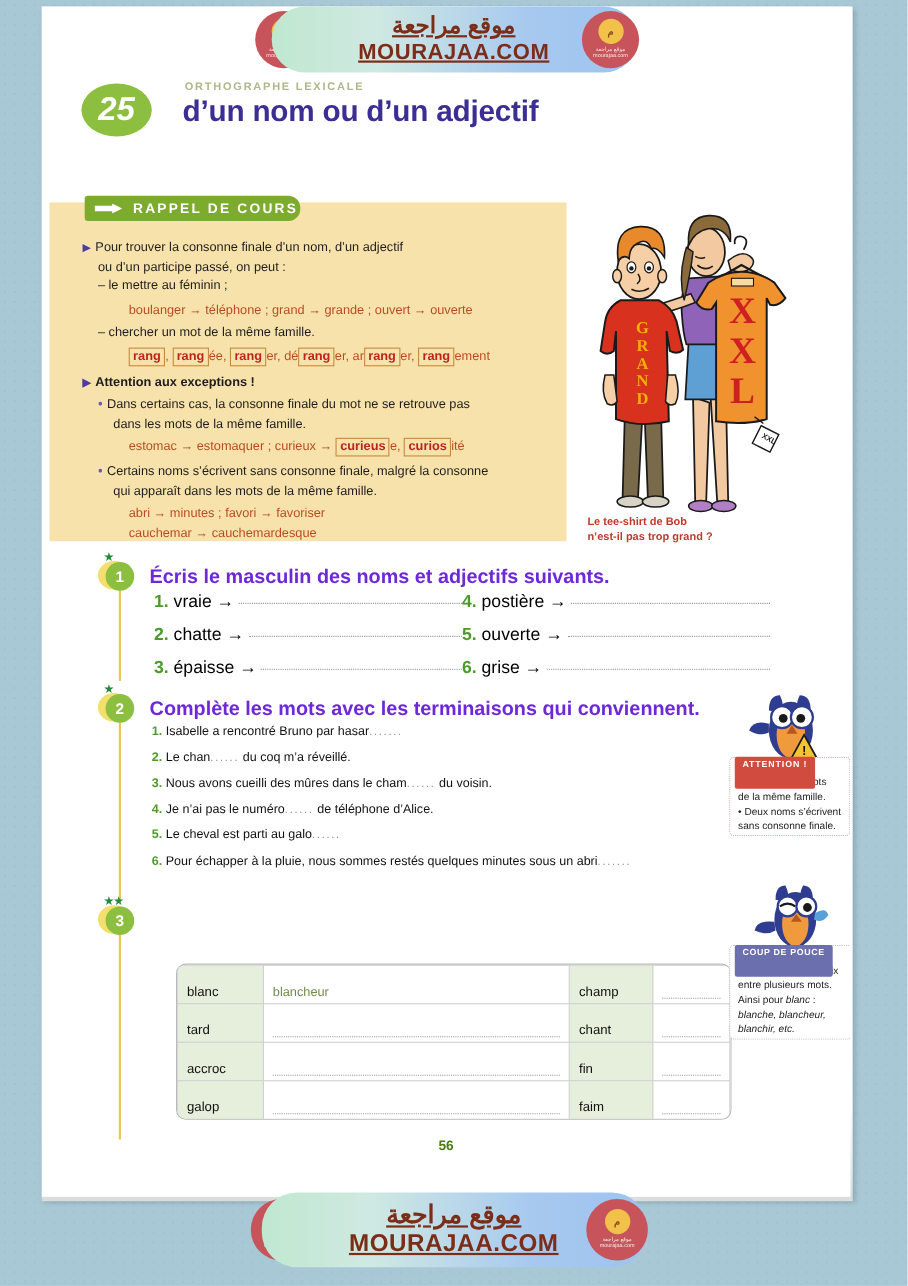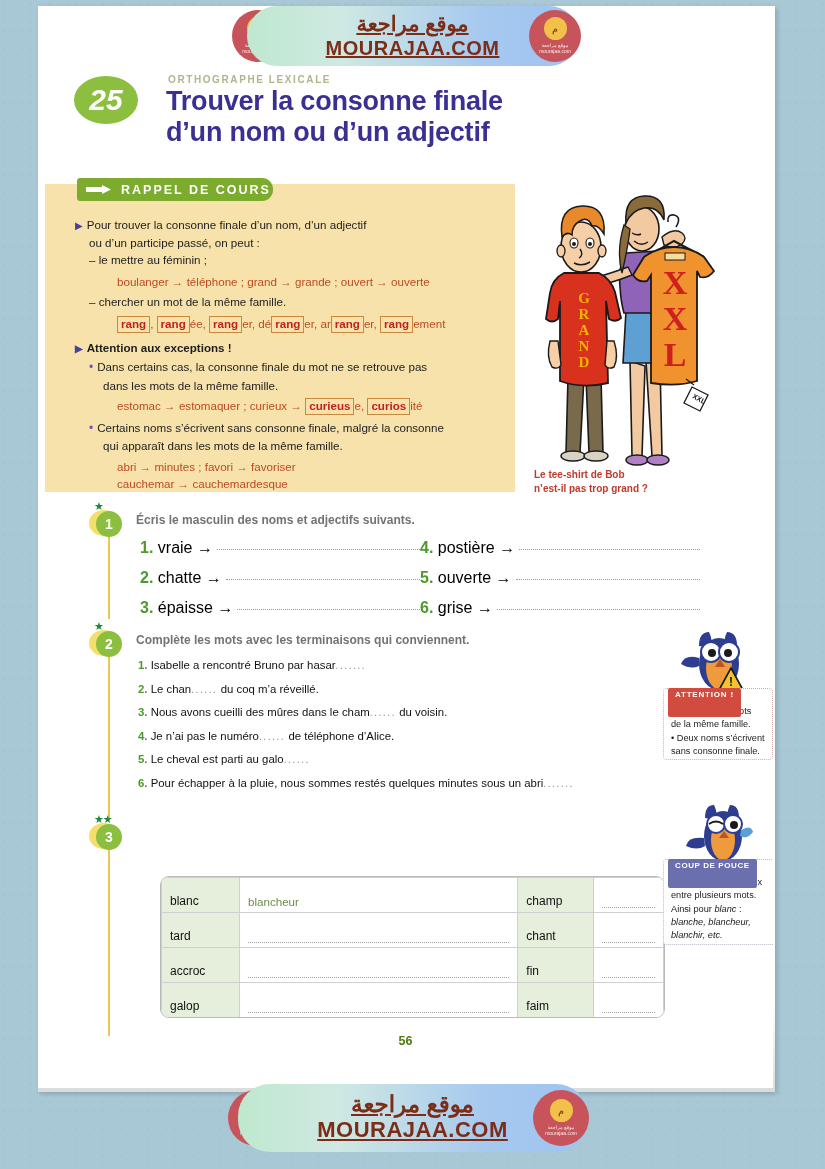--- a/index.html
+++ b/index.html
@@ -124,21 +124,21 @@
   .ex-badge-bg{
     position:absolute;left:-7px;top:-1px;width:30px;height:26px;border-radius:50%;
     background:#f2df6e;z-index:1;
   }
   .ex-stars{position:absolute;left:-2px;top:-11px;z-index:4;font-size:11px;color:#1f8a3c;letter-spacing:-1px;}
   .ex-rule{
     position:absolute;left:12px;top:20px;width:2px;background:#e8c659;z-index:0;
   }
   .ex-title{
     position:absolute;left:40px;top:2px;width:545px;
-    font-size:12px;font-weight:bold;color:#737373;line-height:1.28;
+    font-size:18px;font-weight:bold;color:#6d28d9;line-height:1.28;
   }
   .ex-items{position:absolute;left:42px;font-size:11.4px;color:#111;}
   .itnum{color:#4c9a2a;font-weight:bold;}
   .dots{
     color:#8e8e8e;letter-spacing:1.6px;font-size:10px;
   }
 
   
   .col2{position:absolute;width:560px;}
   .col2 .row{display:flex;margin-bottom:12px;}
@@ -189,21 +189,20 @@
 
 <div class="backdrop-texture"></div>
 <div class="page-shadow"></div>
 
 <div class="page">
 
   <div class="hdr">
     <div class="num-badge">25</div>
     <div class="kicker">ORTHOGRAPHE LEXICALE</div>
     <div class="title">
-      <div>Trouver la consonne finale</div>
       <div>d’un nom ou d’un adjectif</div>
     </div>
   </div>
 
   <div class="rappel">
     <div class="rappel-tab">
       <svg class="tab-arrow" viewBox="0 0 26 9">
         <path d="M0 2 h16 v-2 l9 4.5 -9 4.5 v-2 H0 z" fill="#ffffff"></path>
       </svg>
       <span>RAPPEL DE COURS</span>

